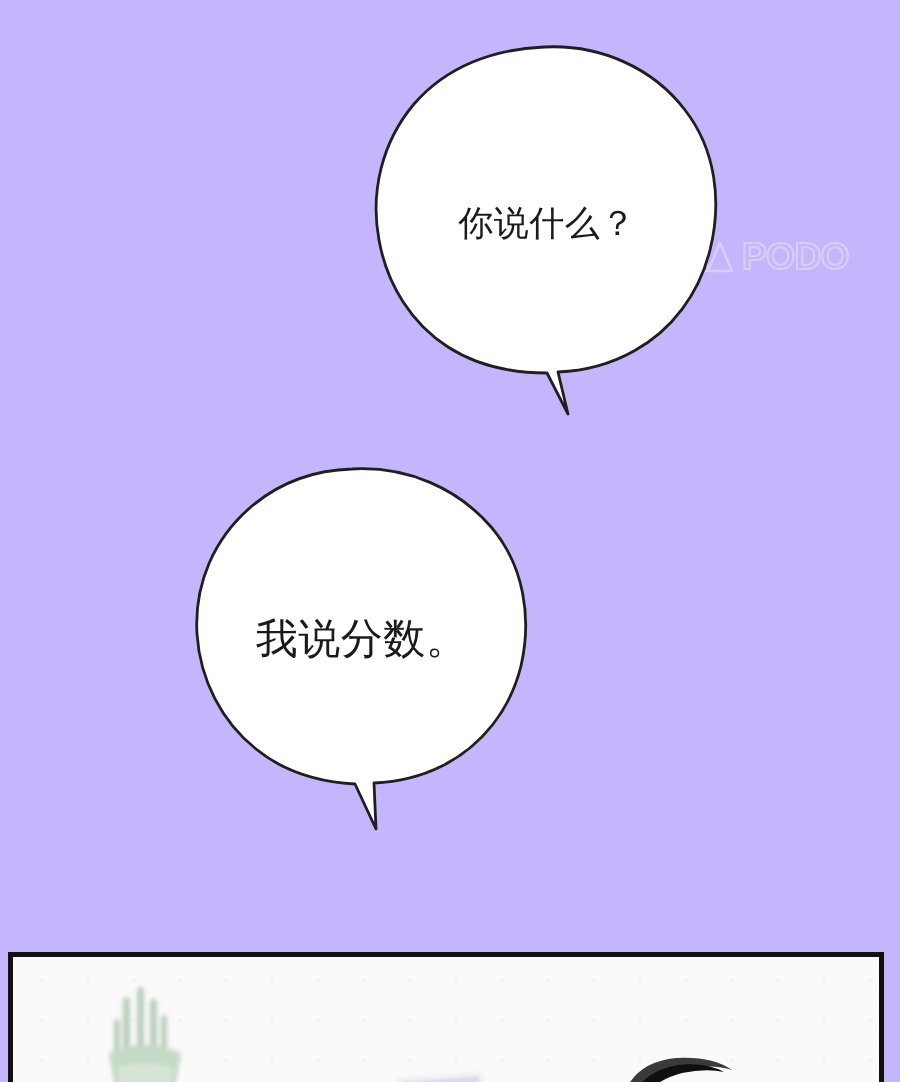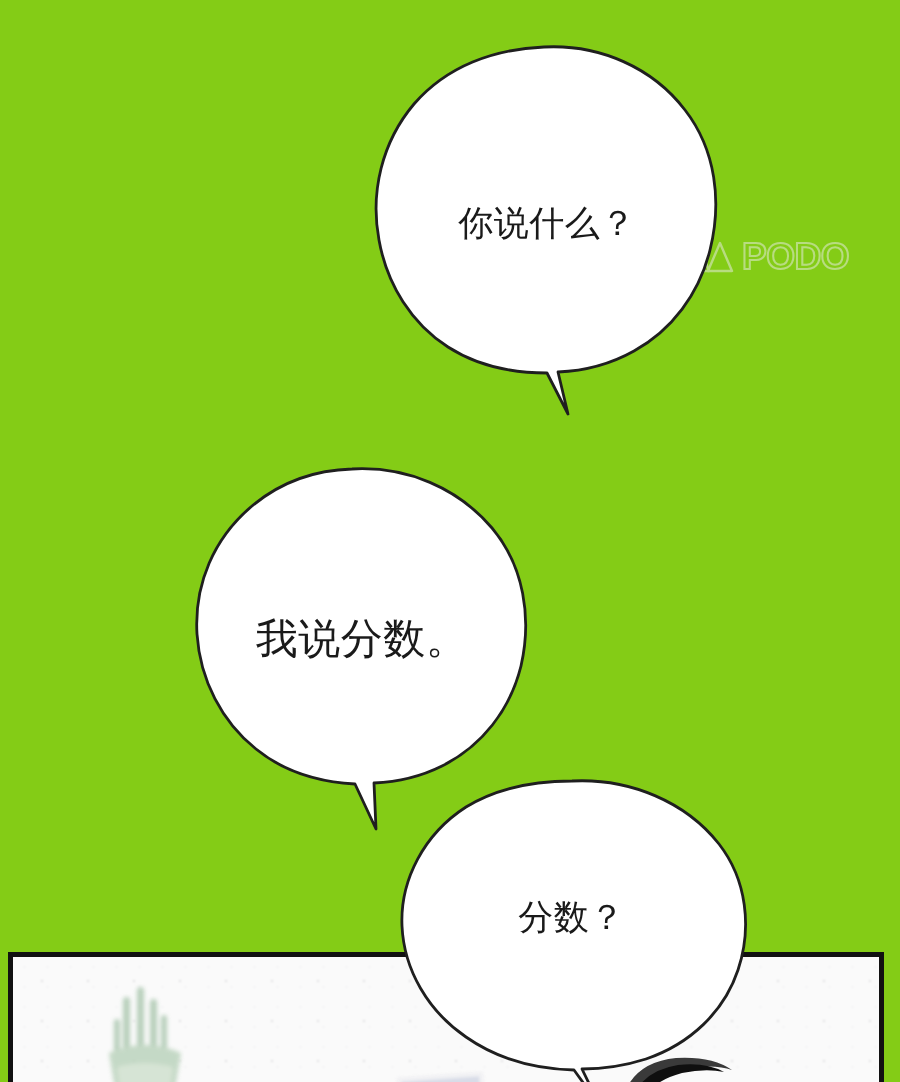--- a/index.html
+++ b/index.html
@@ -7,21 +7,21 @@
     padding: 0;
     background: #ffffff;
   }
   body {
     font-family: "Liberation Sans", sans-serif;
   }
   #page {
     position: relative;
     width: 900px;
     height: 1082px;
-    background: #84cc16;
+    background: #c4b5fd;
     overflow: hidden;
   }
 
   
   .panel {
     position: absolute;
     left: 8px;
     top: 952px;
     width: 876px;
     height: 140px;
@@ -194,32 +194,14 @@
           L 163 320
           C 126 318, 91 307, 64 285
           C 30 258, 8 216, 5 170
           C 2 120, 22 74, 60 42
           C 90 17, 124 6, 160 5
           Z" fill="#ffffff" stroke="#1f1f1f" stroke-width="2.8" stroke-linejoin="round" stroke-linecap="round"></path>
     </svg>
     <div class="bubble-text">我说分数。</div>
   </div>
 
-  <div class="bubble" id="bubble-3">
-    <svg width="355" height="300" viewBox="0 0 355 300">
-      <path d="
-          M178 5
-          C 236 2, 292 26, 325 68
-          C 353 104, 358 152, 344 194
-          C 330 236, 296 268, 252 283
-          C 230 290, 208 293, 188 293
-          L 206 330
-          L 180 294
-          C 140 293, 102 282, 72 261
-          C 34 235, 10 194, 8 150
-          C 6 104, 30 58, 72 31
-          C 103 12, 141 5, 178 5
-          Z" fill="#ffffff" stroke="#1f1f1f" stroke-width="2.8" stroke-linejoin="round" stroke-linecap="round"></path>
-    </svg>
-    <div class="bubble-text">分数？</div>
-  </div>
 
 </div>
 
 </body></html>

